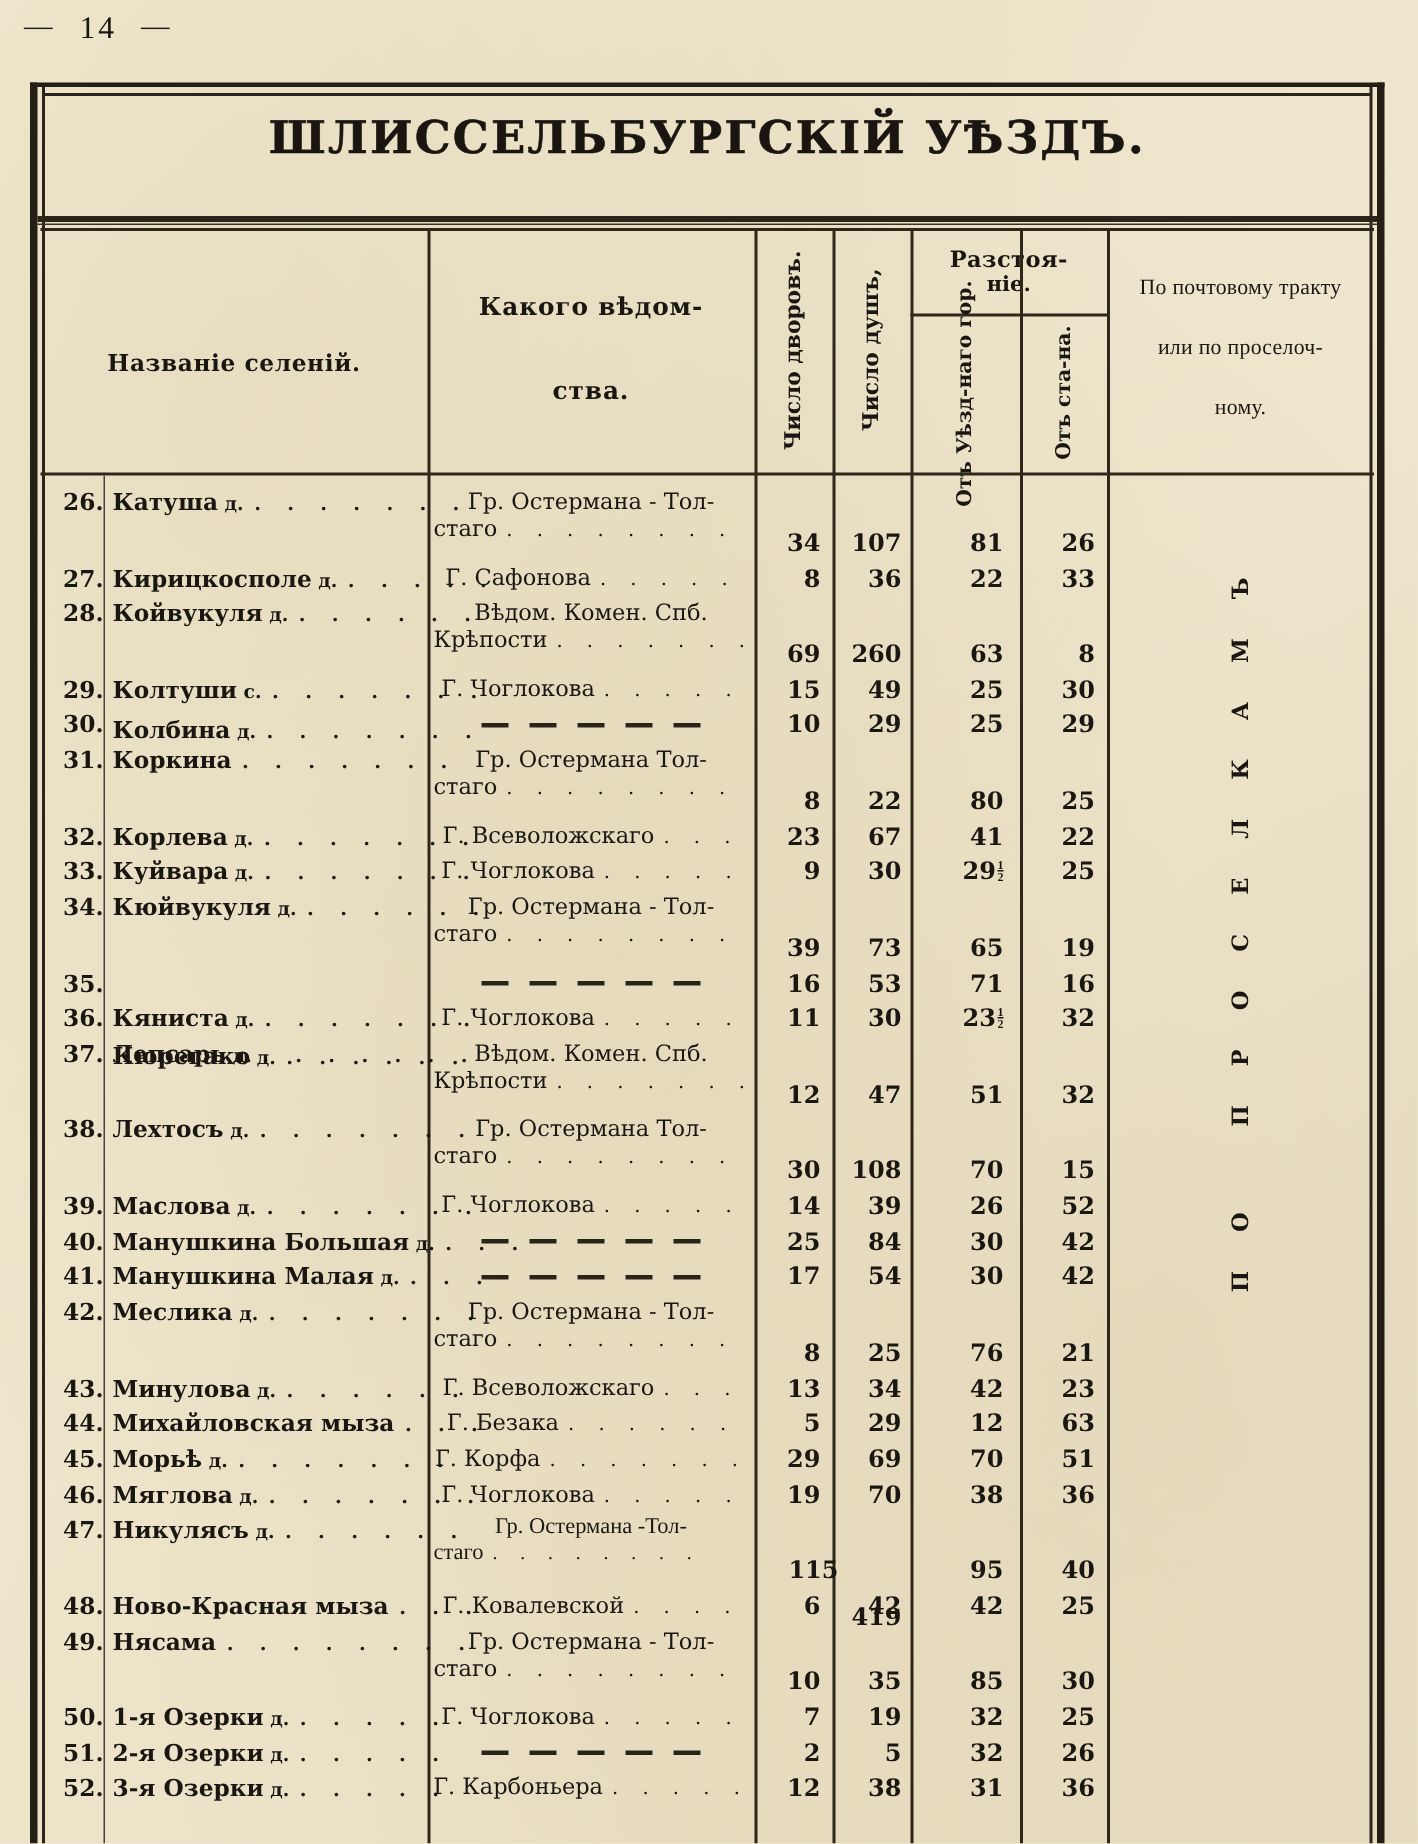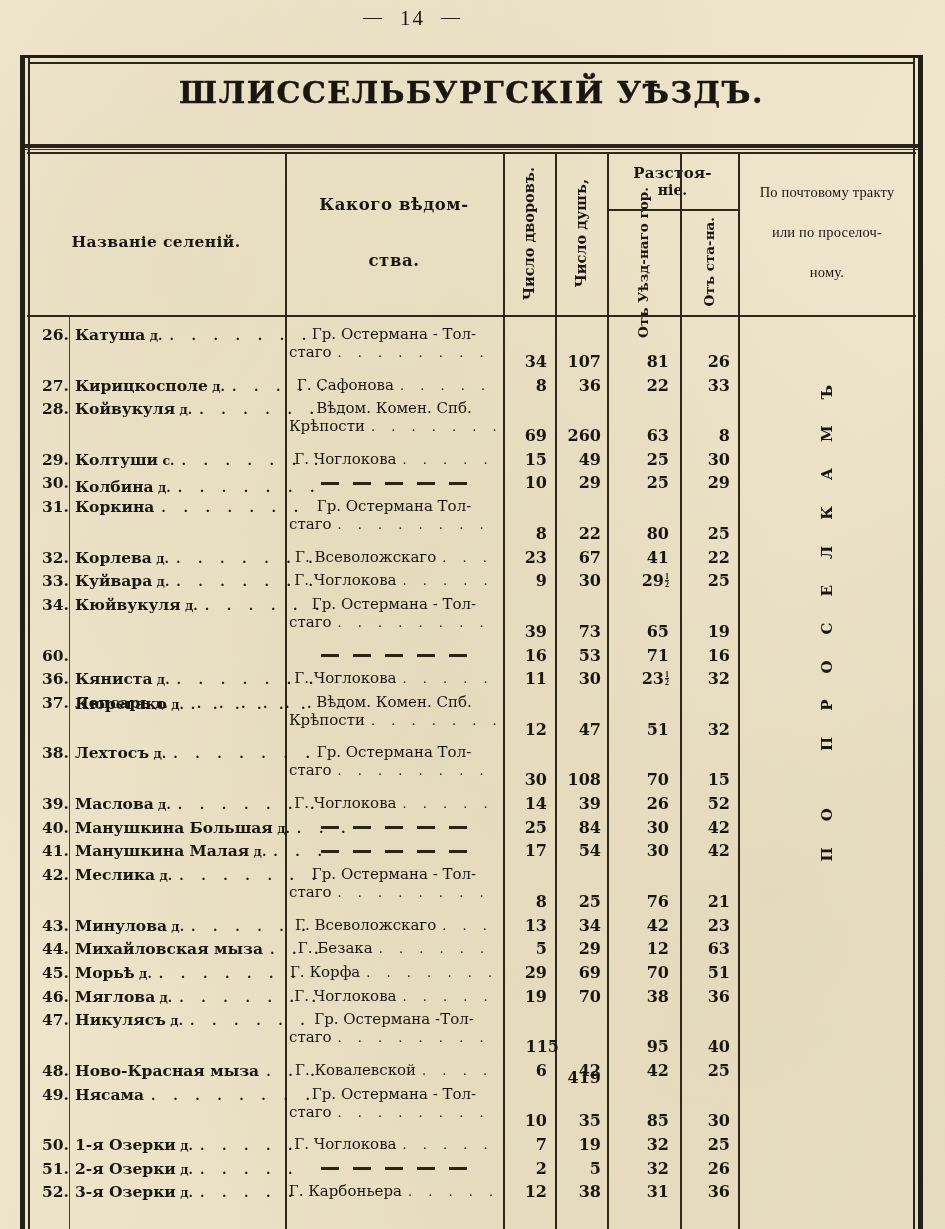--- a/index.html
+++ b/index.html
@@ -17,21 +17,21 @@
       radial-gradient(ellipse at 18% 22%, rgba(190,170,120,.16), transparent 55%),
       radial-gradient(ellipse at 82% 72%, rgba(186,166,116,.15), transparent 58%),
       radial-gradient(ellipse at 50% 100%, rgba(205,186,140,.18), transparent 60%),
       linear-gradient(115deg,#f2ead3 0%,#ece3c9 40%,#efe6ce 70%,#e9dfc4 100%);
     z-index:0;}
   .wrap{position:relative;z-index:2;}
 
   
   .pagenum{
     position:absolute;top:6px;left:0;width:825px;
-    text-align:center;font-size:21px;letter-spacing:2px;
+    font-size:21px;letter-spacing:2px;
     font-family:"Liberation Serif", serif;
   }
   .pagenum .dash{display:inline-block;padding:0 16px;font-size:19px;position:relative;top:-2px;}
 
   
   .frame{
     position:absolute;left:20px;top:55px;width:903px;height:1174px;
     border-left:5px solid #241f16;
     border-right:5px solid #241f16;
     border-top:3px solid #241f16;
@@ -325,21 +325,21 @@
           <div class="c-ved" style="top: 0px;">
             <span class="l-center">Гр. Остермана - Тол-</span>
             <span class="l-cont">стаго<span class="dots">. . . . . . . . </span></span>
           </div>
           <div class="c-d" style="top: 26.8px;"><span class="num">39</span></div>
           <div class="c-s" style="top: 26.8px;"><span class="num">73</span></div>
           <div class="c-g" style="top: 26.8px;"><span class="num">65</span></div>
           <div class="c-t" style="top: 26.8px;"><span class="num">19</span></div>
         </div>
         <div class="row" style="top: 328.5px; height: 22.2px;">
-          <div class="c-num" style="top: 0px;">60.</div>
+          <div class="c-num" style="top: 0px;">35.</div>
           <div class="c-name" style="top: 0px; margin-top: 48px;"><span class="nm">Кюрегако</span><span class="sfx"> д.</span><span class="lead">. . . . . . </span></div>
           <div class="c-ved" style="top: 0px;">
             <span class="dashes"><i></i><i></i><i></i><i></i><i></i></span>
           </div>
           <div class="c-d" style="top: 0px;"><span class="num">16</span></div>
           <div class="c-s" style="top: 0px;"><span class="num">53</span></div>
           <div class="c-g" style="top: 0px;"><span class="num">71</span></div>
           <div class="c-t" style="top: 0px;"><span class="num">16</span></div>
         </div>
         <div class="row" style="top: 352.2px; height: 22.2px;">
@@ -462,21 +462,21 @@
             <span class="l-center">Г. Чоглокова<span class="dots">. . . . . </span></span>
           </div>
           <div class="c-d" style="top: 0px;"><span class="num">19</span></div>
           <div class="c-s" style="top: 0px;"><span class="num">70</span></div>
           <div class="c-g" style="top: 0px;"><span class="num">38</span></div>
           <div class="c-t" style="top: 0px;"><span class="num">36</span></div>
         </div>
         <div class="row" style="top: 693.3px; height: 49px;">
           <div class="c-num" style="top: 0px;">47.</div>
           <div class="c-name" style="top: 0px;"><span class="nm">Никулясъ</span><span class="sfx"> д.</span><span class="lead">. . . . . . </span></div>
-          <div class="c-ved" style="top: 0px;">
+          <div class="c-ved" style="top: 0px; font-family: Liberation Serif, serif;">
             <span class="l-center">Гр. Остермана -Тол-</span>
             <span class="l-cont">стаго<span class="dots">. . . . . . . . </span></span>
           </div>
           <div class="c-d" style="top: 26.8px; padding-left: 12px;"><span class="num">115</span></div>
           <div class="c-s" style="top: 26.8px; margin-top: 31px;"><span class="num">419</span></div>
           <div class="c-g" style="top: 26.8px;"><span class="num">95</span></div>
           <div class="c-t" style="top: 26.8px; text-align: right;"><span class="num">40</span></div>
         </div>
         <div class="row" style="top: 743.8px; height: 22.2px;">
           <div class="c-num" style="top: 0px;">48.</div>

